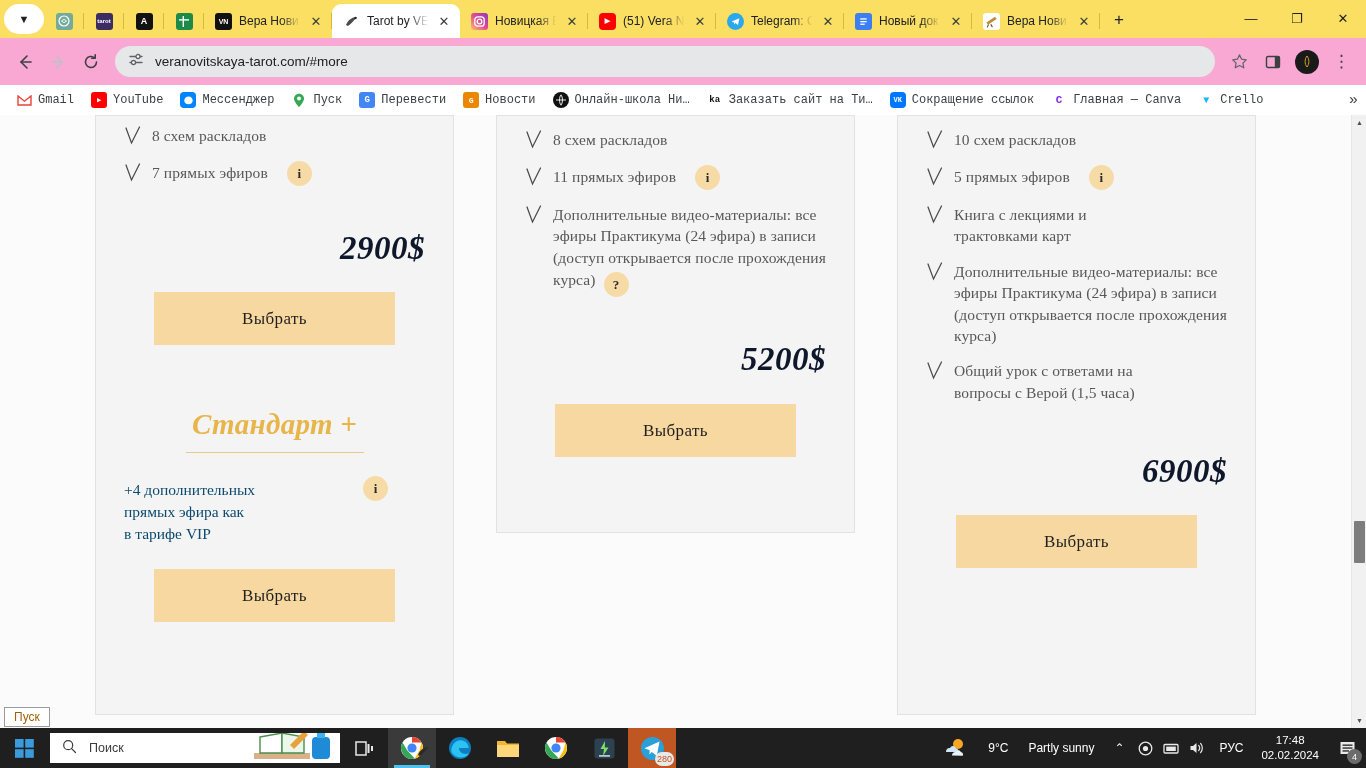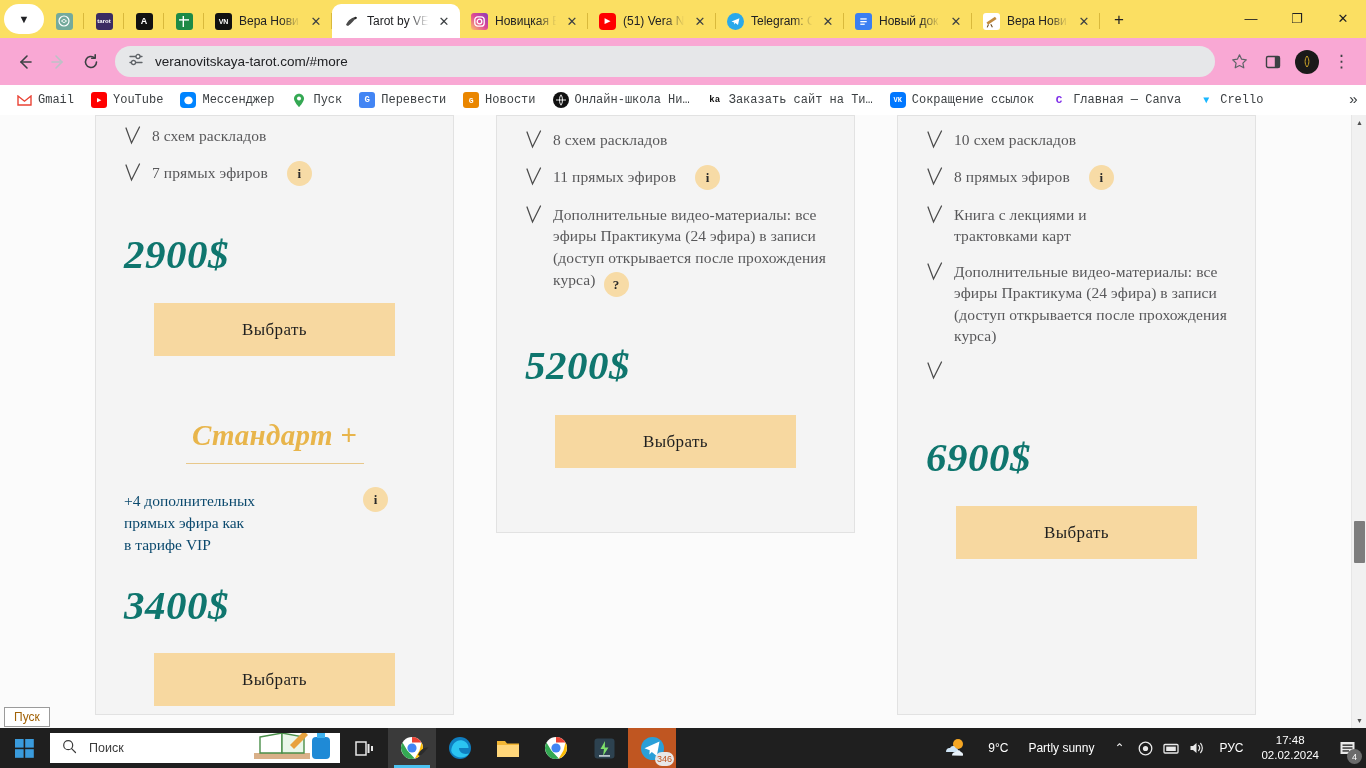--- a/index.html
+++ b/index.html
@@ -166,22 +166,22 @@
     font-family: "Liberation Serif", serif;
     font-size: 13px; font-weight: bold; flex: 0 0 auto;
     cursor: pointer; vertical-align: middle;
   }
   .badge.inline { margin-left: 8px; position: relative; top: 4px; }
   .badge.float { position: absolute; }
 
   .price {
     font-family: "Liberation Serif", serif;
     font-style: italic; font-weight: bold;
-    font-size: 41px; color: #0f766e;
-    text-align: left; letter-spacing: .5px;
+    font-size: 33px; color: #0f172a;
+    text-align: right; letter-spacing: .5px;
   }
   .cta {
     display: block; width: 241px; height: 53px;
     background: #f7d8a0; border: none;
     margin: 24px auto 0 auto; cursor: pointer;
     font-family: "Liberation Serif", serif;
     font-size: 17px; color: #1f1f1f; letter-spacing: .4px;
   }
   .plan-title {
     font-family: "Liberation Serif", serif;
@@ -545,21 +545,20 @@
           <div class="plan-title">Стандарт +</div>
           <div class="plan-rule"></div>
 
           <div style="position:relative;margin-top:26px">
             <div class="plan-note" style="white-space:pre-line;width:215px">+4 дополнительных
 прямых эфира как
 в тарифе VIP</div>
             <span class="badge float" style="right:37px;top:-3px">i</span>
           </div>
 
-          <div class="price" style="margin-top:25px">3400$</div>
           <button class="cta" style="margin-top:24px">Выбрать</button>
         </div>
 
         <div class="card col2">
           <div style="height:9px"></div>
           <div class="feature">
             <span class="check">
               <svg width="17" height="21" viewBox="0 0 17 21">
                   <path d="M2 2 L7.5 17 L15.5 1" fill="none" stroke="#4a4a4a" stroke-width="1.25" stroke-linecap="round"></path>
                 </svg>
@@ -599,21 +598,21 @@
                 </svg>
             </span>
             <span class="feature-text">10 схем раскладов</span>
           </div>
           <div class="feature">
             <span class="check">
               <svg width="17" height="21" viewBox="0 0 17 21">
                   <path d="M2 2 L7.5 17 L15.5 1" fill="none" stroke="#4a4a4a" stroke-width="1.25" stroke-linecap="round"></path>
                 </svg>
             </span>
-            <span class="feature-text">8 прямых эфиров</span>
+            <span class="feature-text">5 прямых эфиров</span>
             <span class="badge" style="margin-left:8px;margin-top:-1px">i</span>
           </div>
           <div class="feature">
             <span class="check">
               <svg width="17" height="21" viewBox="0 0 17 21">
                   <path d="M2 2 L7.5 17 L15.5 1" fill="none" stroke="#4a4a4a" stroke-width="1.25" stroke-linecap="round"></path>
                 </svg>
             </span>
             <span class="feature-text" style="max-width:215px">Книга с лекциями и трактовками карт</span>
           </div>
@@ -624,20 +623,21 @@
                 </svg>
             </span>
             <span class="feature-text">Дополнительные видео-материалы: все эфиры Практикума (24 эфира) в записи (доступ открывается после прохождения курса)</span>
           </div>
           <div class="feature">
             <span class="check">
               <svg width="17" height="21" viewBox="0 0 17 21">
                   <path d="M2 2 L7.5 17 L15.5 1" fill="none" stroke="#4a4a4a" stroke-width="1.25" stroke-linecap="round"></path>
                 </svg>
             </span>
+            <span class="feature-text" style="max-width:215px">Общий урок с ответами на вопросы с Верой (1,5 часа)</span>
           </div>
 
           <div class="price" style="margin-top:50px">6900$</div>
           <button class="cta" style="margin-top:25px">Выбрать</button>
         </div>
 
       </div>
     </div>
   </div>
 
@@ -733,21 +733,21 @@
         <path d="M12 4 L7.5 12 H11 L10 19 L15.5 10.5 H11.8 Z" fill="#7ee06a"></path>
         <rect x="6" y="18" width="11" height="1.8" fill="#b9c4cc"></rect>
       </svg>
     </div>
 
     <div class="tb-item tg">
       <svg width="25" height="25" viewBox="0 0 25 25">
         <circle cx="12.5" cy="12.5" r="11.5" fill="#2a9fd8"></circle>
         <path d="M4.5 12.2 L19.5 5.6 L16.8 20 L11.8 16 L9.4 18.4 L9.7 14.2 Z" fill="#fff"></path>
       </svg>
-      <span class="notif-badge" style="background:#e8e8e8;color:#c05621;right:2px;bottom:2px;min-width:19px;height:14px;border-radius:7px;font-size:9px">346</span>
+      <span class="notif-badge" style="background:#e8e8e8;color:#c05621;right:2px;bottom:2px;min-width:19px;height:14px;border-radius:7px;font-size:9px">280</span>
     </div>
 
     <div class="tray">
       <div class="weather">
         <span>
           <svg width="25" height="22" viewBox="0 0 25 22">
             <circle cx="15" cy="8" r="5" fill="#f5a623"></circle>
             <path d="M3 16 C3 13 5 11.5 7.2 12 C8 9.5 11.5 9.3 12.6 12 C14.6 12.2 15.6 14 15 16 Z" fill="#cfe4f5"></path>
             <path d="M9 19.5 C9 17 11 15.6 13 16 C13.8 13.8 17 13.8 17.8 16 C19.8 16.3 20.5 18.3 19.8 19.8 Z" fill="#e9f2fa"></path>
           </svg>

